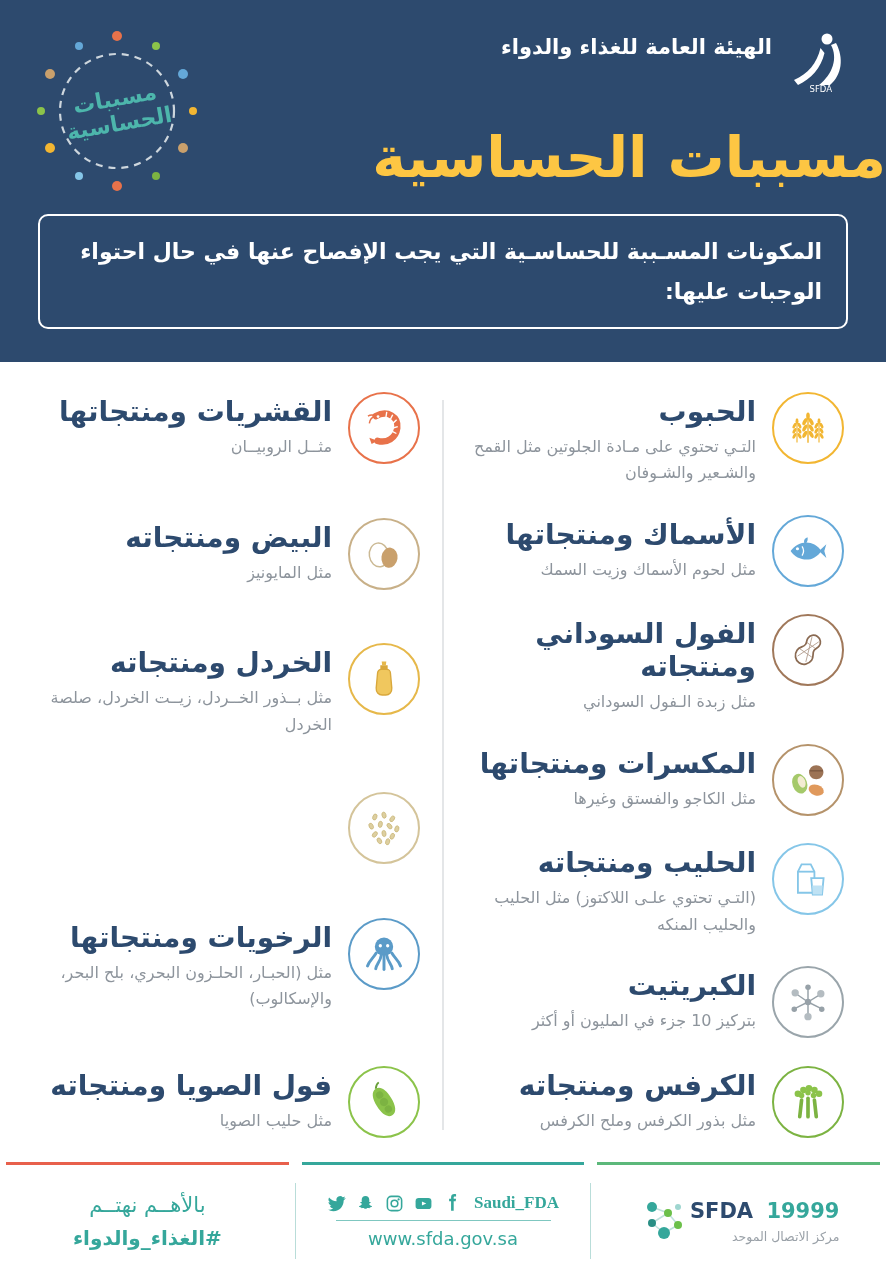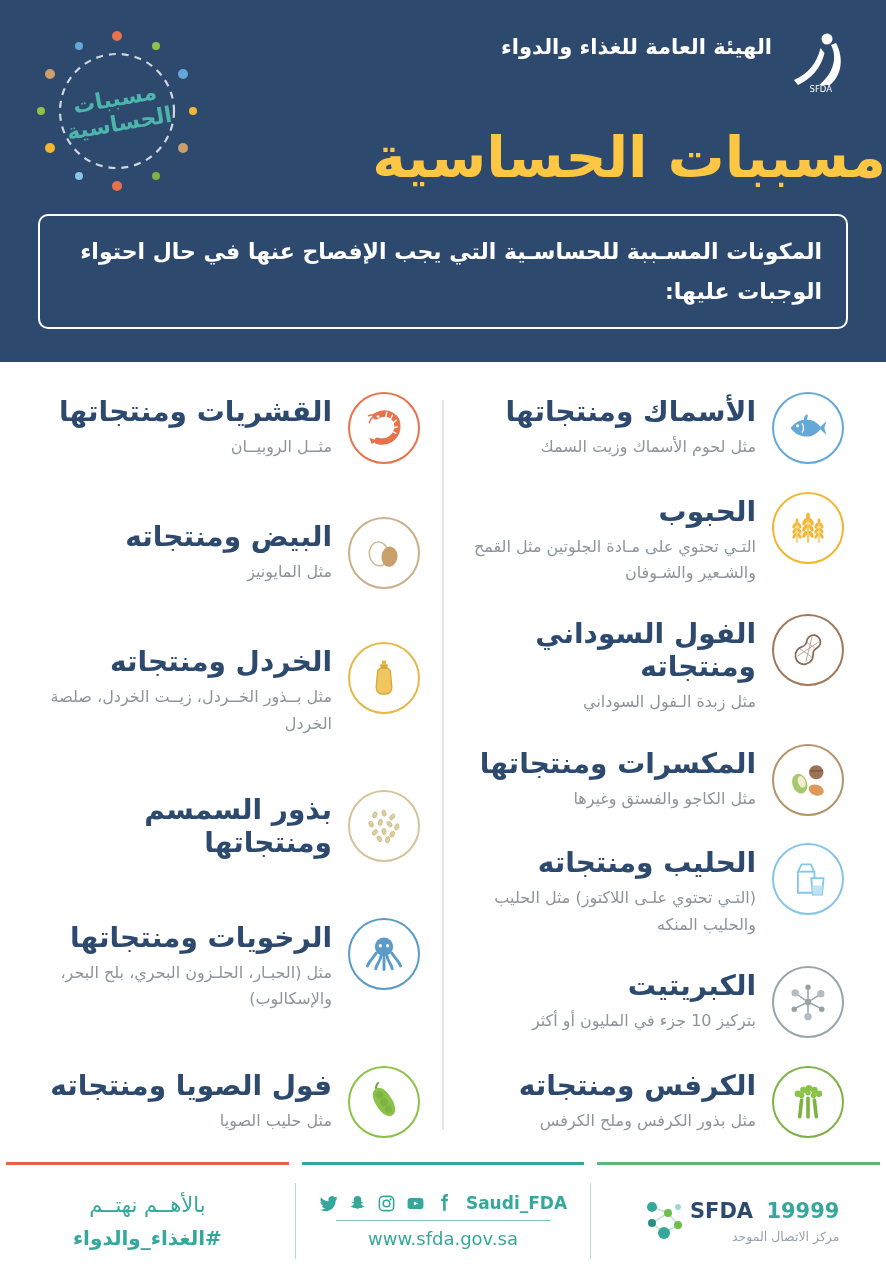--- a/index.html
+++ b/index.html
@@ -41,21 +41,21 @@
   .cell-slogan::before{background:#e8604c;}
   .vsep{width:1px;background:#b9ddd9;align-self:center;height:76px;}
   .contact-inner{direction:ltr;display:flex;align-items:center;gap:0;text-align:right;}
   .contact-logo{width:52px;height:52px;}
   .contact-text{display:flex;flex-direction:column;align-items:flex-end;}
   .contact-brand{font-size:21px;font-weight:bold;direction:ltr;}
   .brand-sfda{color:#2d4a6e;}
   .brand-number{color:#35a79b;margin-left:6px;}
   .contact-label{font-size:12.5px;color:#9aa1a8;margin-top:6px;}
   .social-inner{display:flex;flex-direction:column;align-items:center;gap:7px;}
-  .social-row{direction:ltr;display:flex;align-items:center;gap:10px;}
+  .social-row{direction:ltr;display:flex;align-items:center;gap:10px;font-family:Liberation Serif, serif;}
   .social-row svg{width:19px;height:19px;}
   .social-handle{color:#35a79b;font-weight:bold;font-size:17px;direction:ltr;margin-left:2px;}
   .social-line{width:215px;height:1px;background:#7fc7c0;}
   .social-site{color:#35a79b;font-size:18px;direction:ltr;}
   .slogan-inner{display:flex;flex-direction:column;align-items:center;gap:9px;}
   .slogan-1{color:#35a79b;font-size:21px;}
   .slogan-2{color:#35a79b;font-size:20px;font-weight:bold;}
 </style>
 </head>
 <body>
@@ -103,36 +103,20 @@
     <h1 class="main-title">مسببات الحساسية</h1>
 
     <div class="intro-box">المكونات المسـببة للحساسـية التي يجب الإفصاح عنها في حال احتواء الوجبات عليها:</div>
   </header>
 
   <main class="main">
 
     <div class="col">
 
       <div class="item">
-        <div class="icon-circle" style="border-color:#64a8d8">
-          <svg viewBox="0 0 48 48">
-            <path d="M5 24 C11 15 23 12 31 17 C34.5 19 37 21.5 38.5 24 C37 26.5 34.5 29 31 31 C23 36 11 33 5 24 Z" fill="#64a8d8"></path>
-            <path d="M36 24 L44 16.5 L41.8 24 L44 31.5 Z" fill="#64a8d8"></path>
-            <path d="M20 15.5 C19 12.5 20.5 10 23.5 9 C24 11.5 23.3 13.8 22 15.4 Z" fill="#64a8d8"></path>
-            <circle cx="12.5" cy="21.5" r="1.7" fill="#fff"></circle>
-            <path d="M17.5 19 C19.5 22 19.5 26 17.5 29" stroke="#fff" stroke-width="1.4" fill="none"></path>
-          </svg>
-        </div>
-        <div class="item-text">
-          <h3>الأسماك ومنتجاتها</h3>
-          <p>مثل لحوم الأسماك وزيت السمك</p>
-        </div>
-      </div>
-
-      <div class="item">
         <div class="icon-circle" style="border-color:#f2b632">
           <svg viewBox="0 0 48 48">
             <defs>
               <g id="wsp">
                 <line x1="0" y1="16" x2="0" y2="-14" stroke="#f2b632" stroke-width="1.6"></line>
                 <ellipse cx="0" cy="-13" rx="2" ry="4" fill="#f2b632"></ellipse>
                 <ellipse cx="-3.5" cy="-7" rx="2" ry="4.2" fill="#f2b632" transform="rotate(28 -3.5 -7)"></ellipse>
                 <ellipse cx="3.5" cy="-7" rx="2" ry="4.2" fill="#f2b632" transform="rotate(-28 3.5 -7)"></ellipse>
                 <ellipse cx="-3.5" cy="0" rx="2" ry="4.2" fill="#f2b632" transform="rotate(28 -3.5 0)"></ellipse>
                 <ellipse cx="3.5" cy="0" rx="2" ry="4.2" fill="#f2b632" transform="rotate(-28 3.5 0)"></ellipse>
@@ -145,20 +129,36 @@
             <use href="#wsp" transform="translate(36,27) scale(0.8)"></use>
           </svg>
         </div>
         <div class="item-text">
           <h3>الحبوب</h3>
           <p>التـي تحتوي على مـادة الجلوتين مثل القمح والشـعير والشـوفان</p>
         </div>
       </div>
 
       <div class="item">
+        <div class="icon-circle" style="border-color:#64a8d8">
+          <svg viewBox="0 0 48 48">
+            <path d="M5 24 C11 15 23 12 31 17 C34.5 19 37 21.5 38.5 24 C37 26.5 34.5 29 31 31 C23 36 11 33 5 24 Z" fill="#64a8d8"></path>
+            <path d="M36 24 L44 16.5 L41.8 24 L44 31.5 Z" fill="#64a8d8"></path>
+            <path d="M20 15.5 C19 12.5 20.5 10 23.5 9 C24 11.5 23.3 13.8 22 15.4 Z" fill="#64a8d8"></path>
+            <circle cx="12.5" cy="21.5" r="1.7" fill="#fff"></circle>
+            <path d="M17.5 19 C19.5 22 19.5 26 17.5 29" stroke="#fff" stroke-width="1.4" fill="none"></path>
+          </svg>
+        </div>
+        <div class="item-text">
+          <h3>الأسماك ومنتجاتها</h3>
+          <p>مثل لحوم الأسماك وزيت السمك</p>
+        </div>
+      </div>
+
+      <div class="item">
         <div class="icon-circle" style="border-color:#a0785a">
           <svg viewBox="0 0 48 48">
             <g transform="rotate(35 24 24)">
               <path d="M24 6 c-4.5 0 -7.5 3.5 -7.5 7.5 c0 3 1.8 4.2 1.8 7 c0 4 -4 5.5 -4 10.5 c0 5.5 4.5 10 9.7 10 c5.2 0 9.7 -4.5 9.7 -10 c0 -5 -4 -6.5 -4 -10.5 c0 -2.8 1.8 -4 1.8 -7 c0 -4 -3 -7.5 -7.5 -7.5 z" fill="none" stroke="#8a6a52" stroke-width="1.9"></path>
               <path d="M19.5 10 L29.5 36 M28.5 10 L18.5 36 M17.5 18 L30.5 18 M15.5 28 L32.5 28" stroke="#8a6a52" stroke-width="0.9" opacity="0.65"></path>
             </g>
           </svg>
         </div>
         <div class="item-text">
           <h3>الفول السوداني ومنتجاته</h3>
@@ -317,21 +317,20 @@
               <ellipse cx="38" cy="25" rx="2.2" ry="3.4" transform="rotate(15 38 25)"></ellipse>
               <ellipse cx="14" cy="31" rx="2.2" ry="3.4" transform="rotate(40 14 31)"></ellipse>
               <ellipse cx="24" cy="30" rx="2.2" ry="3.4" transform="rotate(-10 24 30)"></ellipse>
               <ellipse cx="33" cy="33" rx="2.2" ry="3.4" transform="rotate(25 33 33)"></ellipse>
               <ellipse cx="19" cy="38" rx="2.2" ry="3.4" transform="rotate(-30 19 38)"></ellipse>
               <ellipse cx="28" cy="39" rx="2.2" ry="3.4" transform="rotate(15 28 39)"></ellipse>
             </g>
           </svg>
         </div>
         <div class="item-text">
-          <h3>بذور السمسم ومنتجاتها</h3>
         </div>
       </div>
 
       <div class="item">
         <div class="icon-circle" style="border-color:#5b9bc8">
           <svg viewBox="0 0 48 48">
             <circle cx="24" cy="16" r="10" fill="#5b9bc8"></circle>
             <circle cx="20" cy="15" r="1.8" fill="#fff"></circle>
               <circle cx="28" cy="15" r="1.8" fill="#fff"></circle>
             <g fill="none" stroke="#5b9bc8" stroke-width="3.2" stroke-linecap="round">

